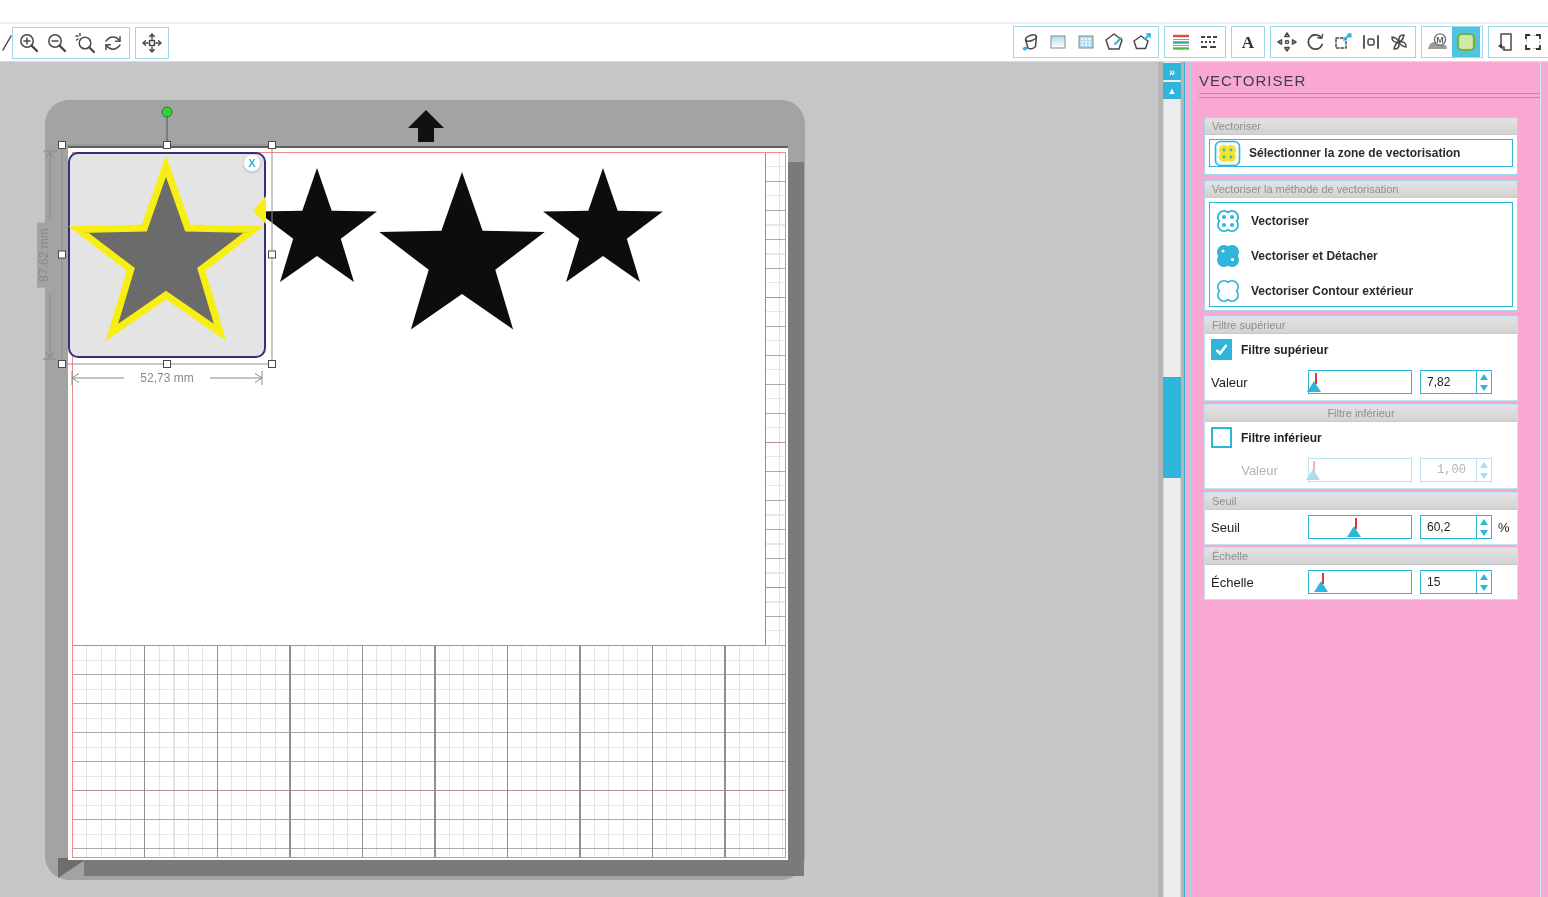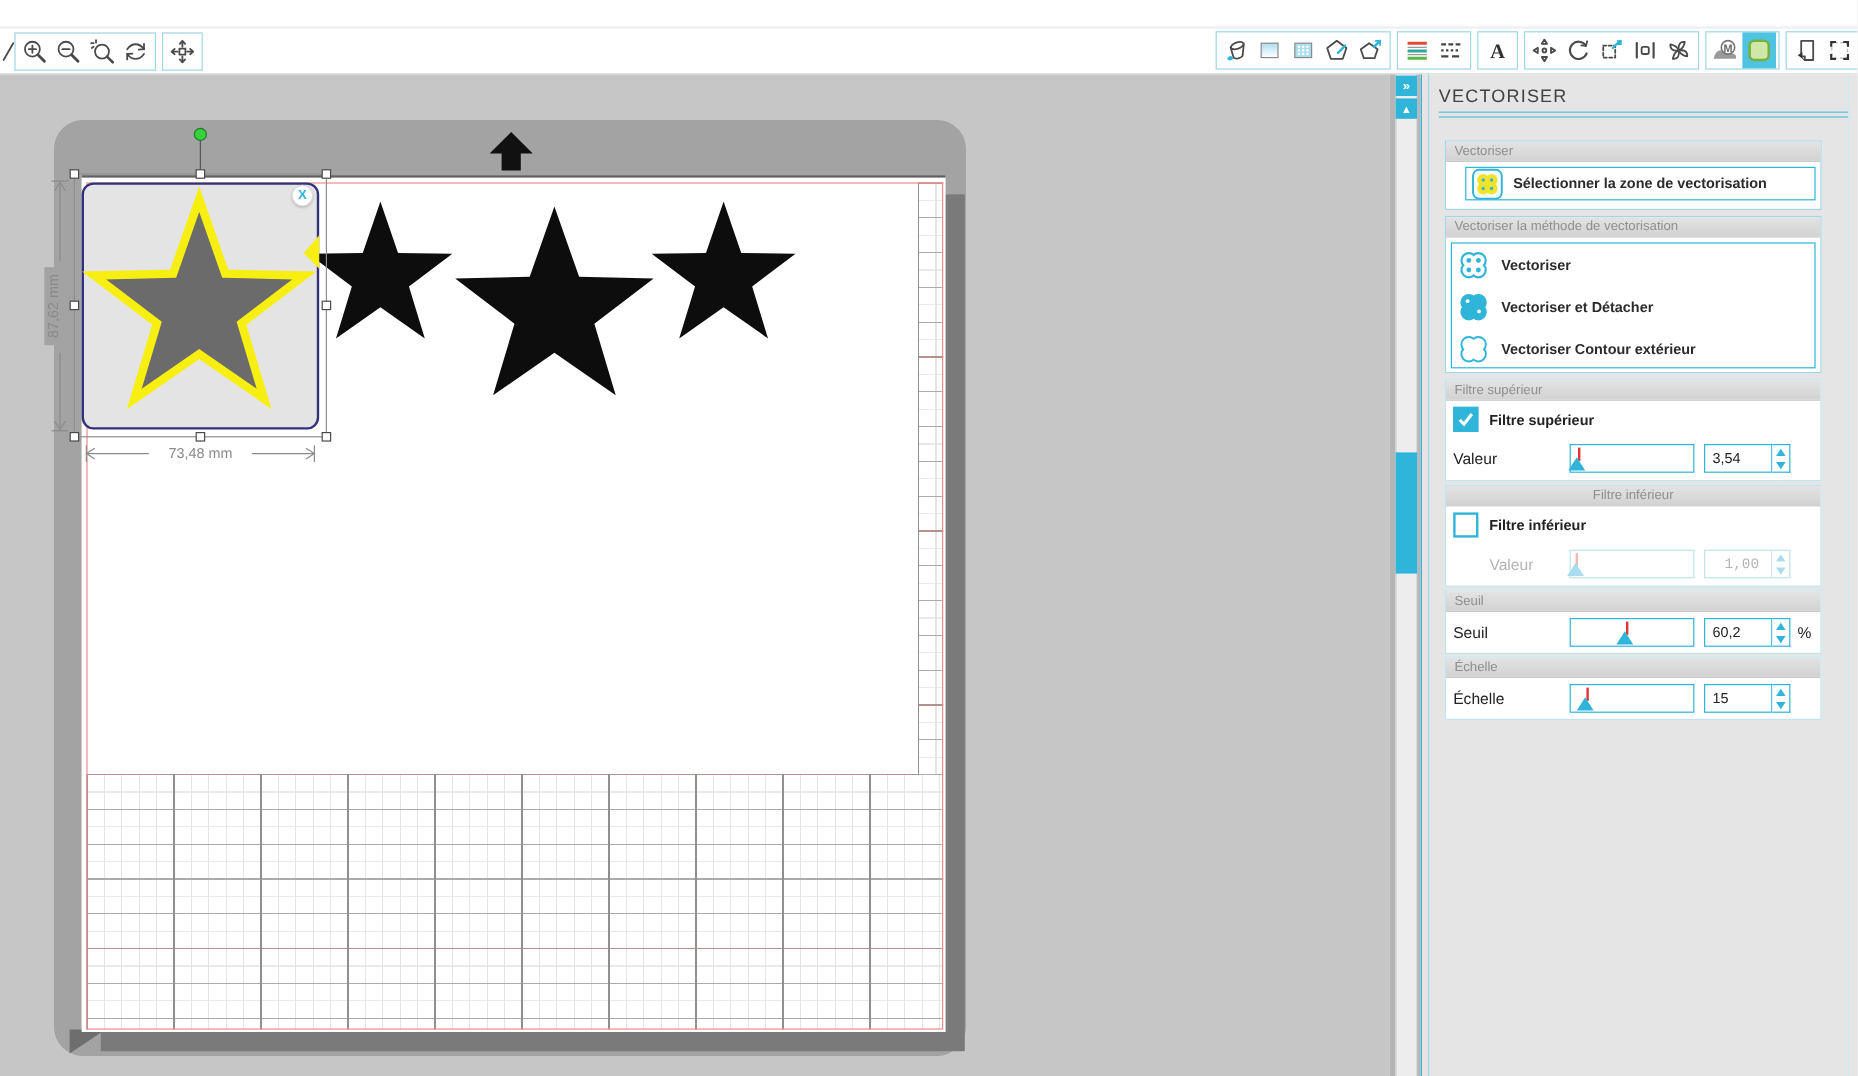--- a/index.html
+++ b/index.html
@@ -44,35 +44,35 @@
 
   
   #scrollstrip{position:absolute;left:1158px;top:62px;width:26px;height:835px;background:#b5b5b5;}
   #scroll-track{position:absolute;left:5px;top:0;width:18px;height:835px;background:#ededed;border-left:1px solid #d8d8d8;border-right:1px solid #d8d8d8;}
   .sbtn{position:absolute;left:5px;width:18px;height:17px;background:var(--accent);color:#fff;display:flex;align-items:center;justify-content:center;font-size:11px;font-weight:bold;cursor:pointer;}
   #btn-collapse{top:1px;}
   #btn-scrollup{top:20px;font-size:9px;}
   #scroll-thumb{position:absolute;left:5px;top:315px;width:18px;height:101px;background:var(--accent);}
 
   
-  #panel{position:absolute;left:1184px;top:62px;width:364px;height:835px;background:#e5e5e5;border-left:1px solid var(--accent);}
+  #panel{position:absolute;left:1184px;top:62px;width:364px;height:835px;background:#f9a8d4;border-left:1px solid var(--accent);}
   #panel::before{content:"";position:absolute;left:5px;top:0;bottom:0;width:1px;background:var(--accent-soft);}
   #panel::after{content:"";position:absolute;right:7px;top:0;bottom:0;width:1px;background:#cfe9f3;}
   #panel-title{position:absolute;left:14px;top:10px;font-size:15px;letter-spacing:1px;color:#404040;}
   .title-rule{position:absolute;left:14px;width:342px;height:1px;background:var(--accent);opacity:.8;}
   #rule1{top:31px;} #rule2{top:35px;}
   .section{position:absolute;left:19px;width:314px;background:#fff;border:1px solid #bfe3ef;}
   .shead{height:17px;background:linear-gradient(#e3e3e3,#d2d2d2);border-bottom:1px solid #c9c9c9;color:#8f8f8f;font-size:11px;line-height:16px;padding:0 7px;}
   #sec-vectoriser{top:55px;height:58px;border-color:var(--accent-soft);}
   #sec-method{top:118px;height:131px;border-color:var(--accent-soft);}
   #sec-filtre-sup{top:254px;height:85px;}
   #sec-filtre-inf{top:342px;height:85px;text-align:center;}
   #sec-seuil{top:430px;height:53px;}
   #sec-echelle{top:485px;height:53px;}
-  .zone-btn{position:absolute;left:16px;top:21px;right:4px;height:28px;border:1px solid var(--accent);display:flex;align-items:center;gap:8px;padding-left:4px;cursor:pointer;background:#fff;text-align:center;}
+  .zone-btn{position:absolute;left:4px;top:21px;right:4px;height:28px;border:1px solid var(--accent);display:flex;align-items:center;gap:8px;padding-left:4px;cursor:pointer;background:#fff;text-align:center;}
   .zone-btn .lbl{font-size:12px;font-weight:bold;color:#2b2b2b;}
   .method-list{position:absolute;left:4px;top:21px;right:4px;bottom:3px;border:1px solid var(--accent);}
   .method-item{height:35px;display:flex;align-items:center;gap:8px;padding-left:3px;cursor:pointer;}
   .method-item .lbl{font-size:12px;font-weight:bold;color:#2b2b2b;}
   .check-row{position:absolute;left:6px;top:22px;display:flex;align-items:center;gap:9px;cursor:pointer;}
   .check-row .lbl{font-size:12px;font-weight:bold;color:#222;}
   .checkbox{width:21px;height:21px;border:2px solid var(--accent);background:#fff;display:flex;align-items:center;justify-content:center;}
   .checkbox.checked{background:var(--accent);}
   .ctrl-row{position:absolute;left:6px;right:4px;display:flex;align-items:center;}
   .ctrl-row .lbl{flex:0 0 97px;font-size:13px;color:#222;}
@@ -367,21 +367,21 @@
           <line x1="210" y1="378" x2="261" y2="378"></line>
         <polyline points="79,373.5 72,378 79,382.5"></polyline>
           <polyline points="255,373.5 262,378 255,382.5"></polyline>
         <line x1="72" y1="371" x2="72" y2="385"></line>
           <line x1="262" y1="371" x2="262" y2="385"></line>
       </g>
     </svg>
 
     <div id="close-badge">X</div>
     <div id="dim-v-label" class="dim-label">87,62 mm</div>
-    <div id="dim-h-label" class="dim-label">73,48 mm</div>
+    <div id="dim-h-label" class="dim-label">52,73 mm</div>
   </div>
 
   <div id="scrollstrip">
     <div id="scroll-track"></div>
     <div class="sbtn" id="btn-collapse">»</div>
     <div class="sbtn" id="btn-scrollup">▲</div>
     <div id="scroll-thumb"></div>
   </div>
 
   <div id="panel">
@@ -485,21 +485,21 @@
             </svg>
         </div>
         <span class="lbl">Filtre supérieur</span>
       </div>
       <div class="ctrl-row" style="top:53px;">
         <span class="lbl">Valeur</span>
         <div class="slider">
           <div class="tick" style="left:6%;"></div>
           <div class="thumb" style="left:5%;"></div>
         </div>
-        <div class="valbox">3,54</div>
+        <div class="valbox">7,82</div>
         <div class="spin">
           <span>
               <i class="tri-up"></i>
             </span>
           <span>
               <i class="tri-down"></i>
             </span>
         </div>
       </div>
     </div>

